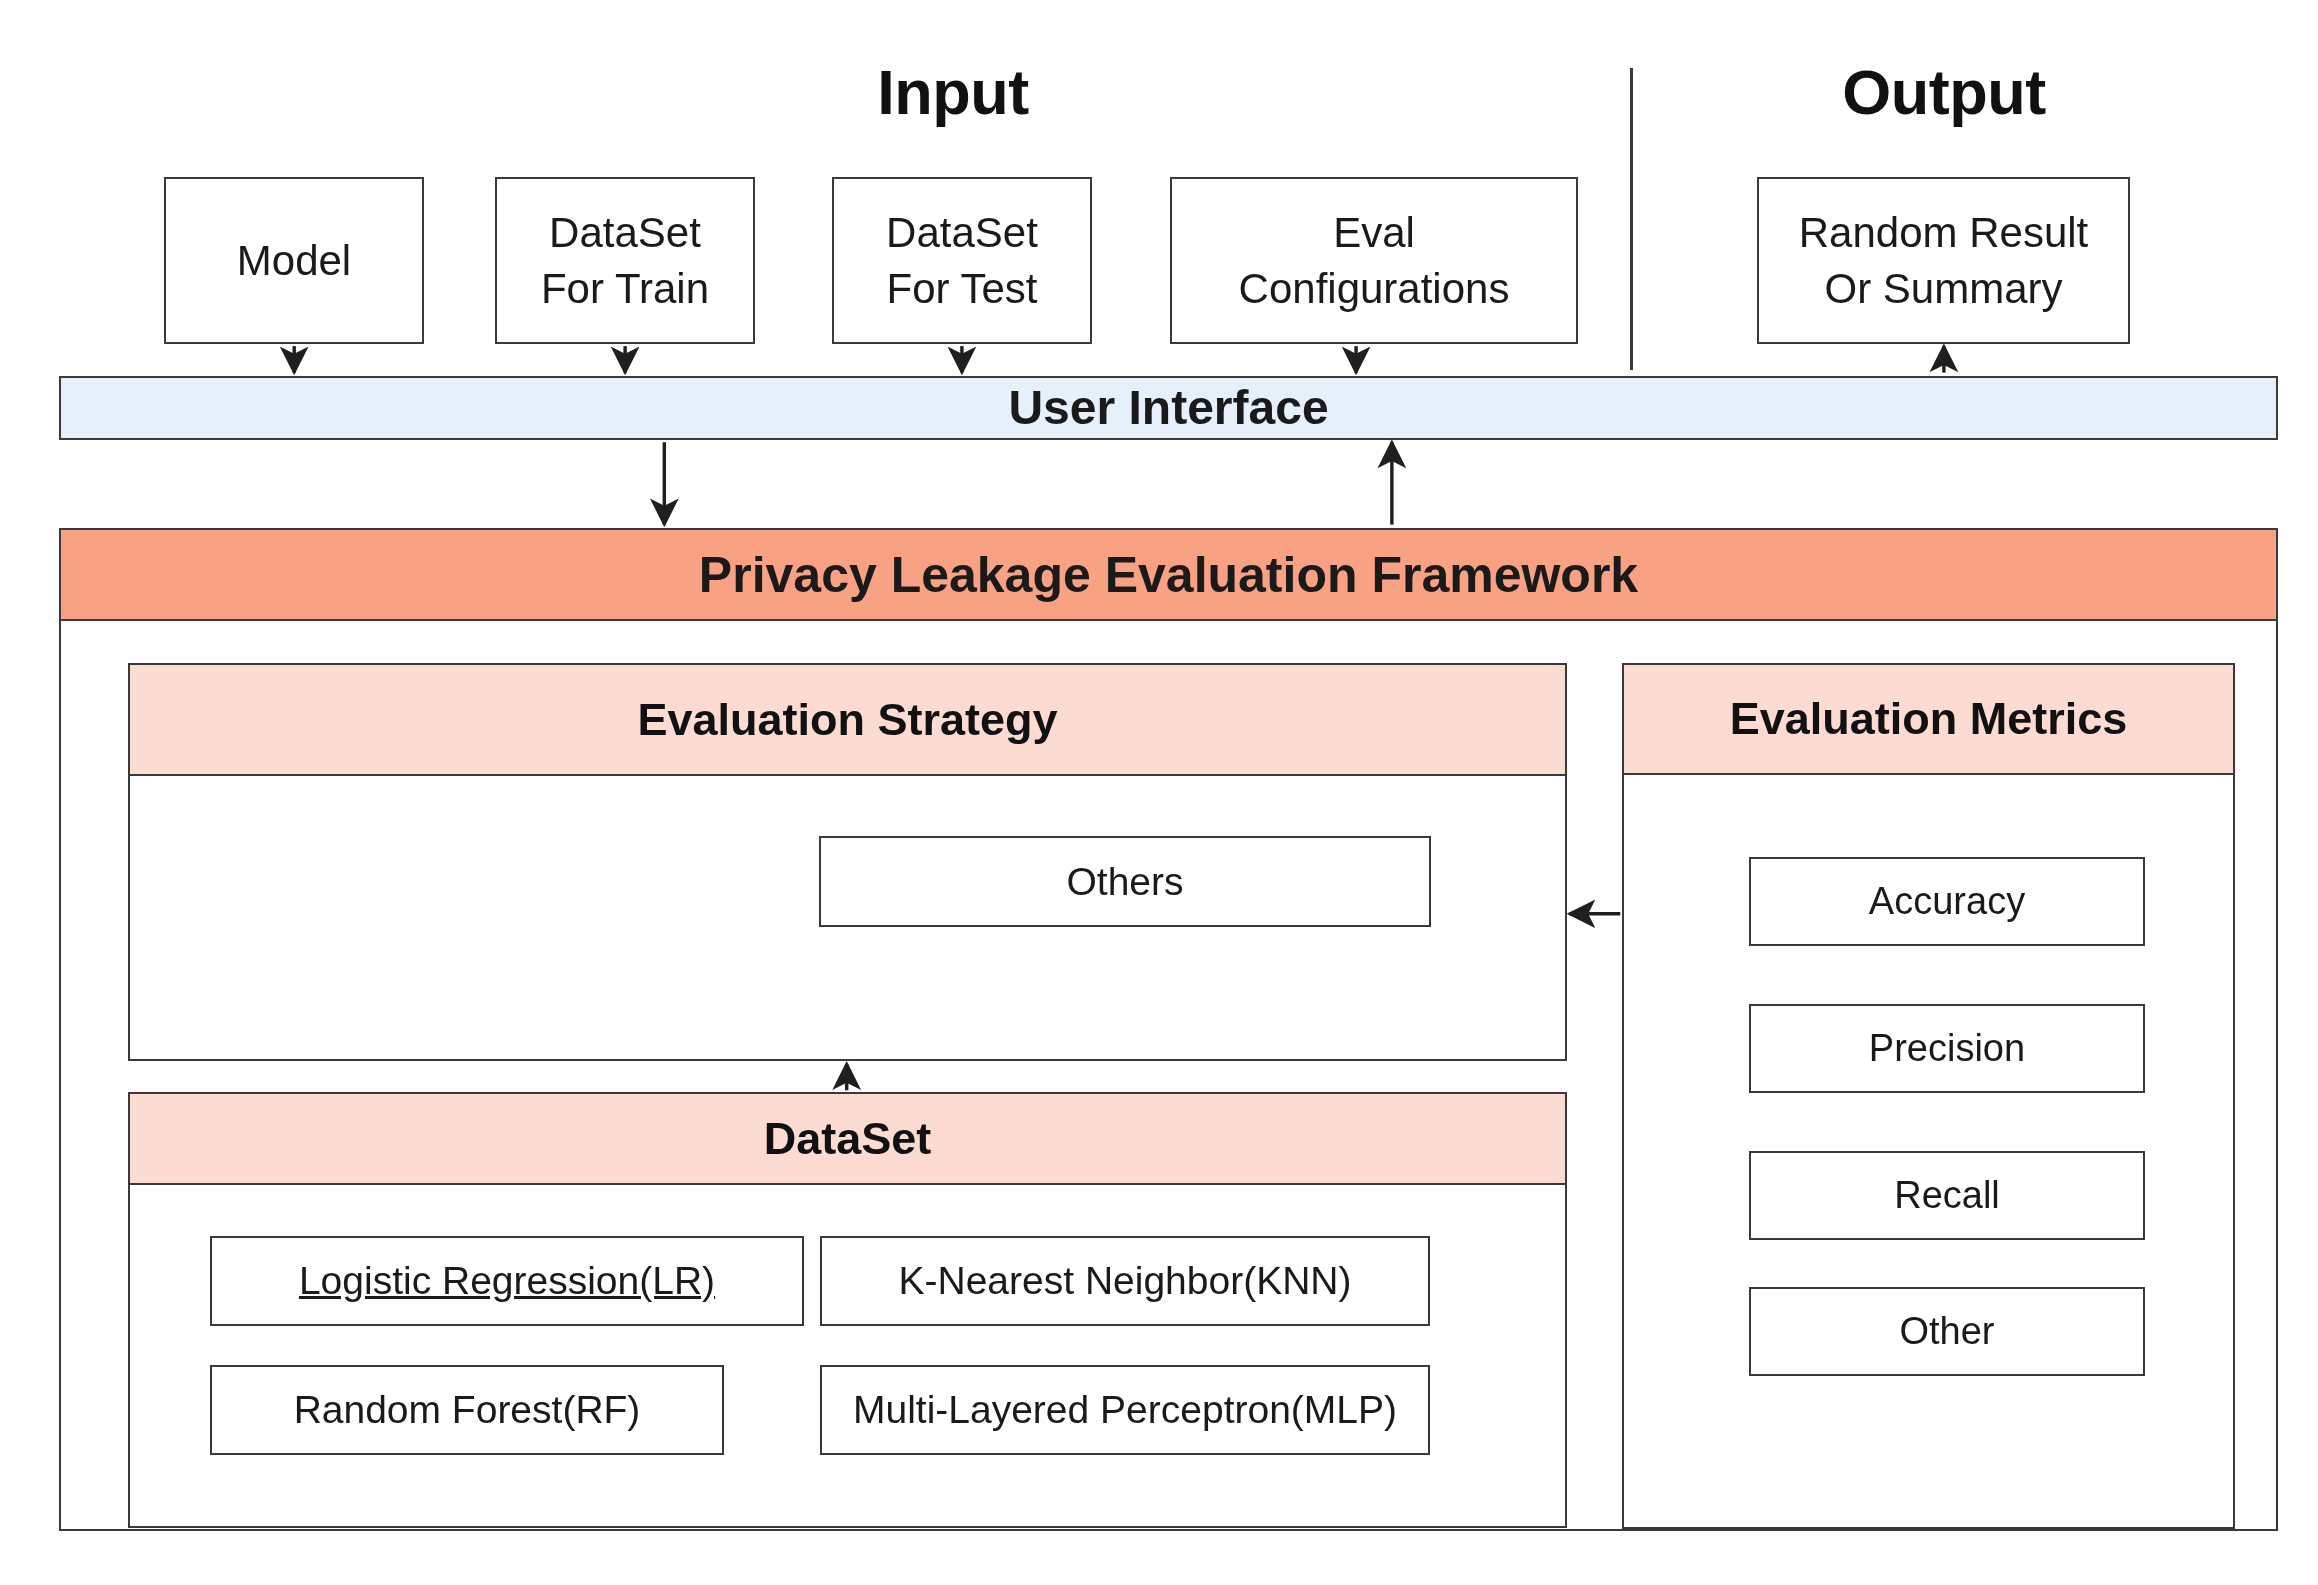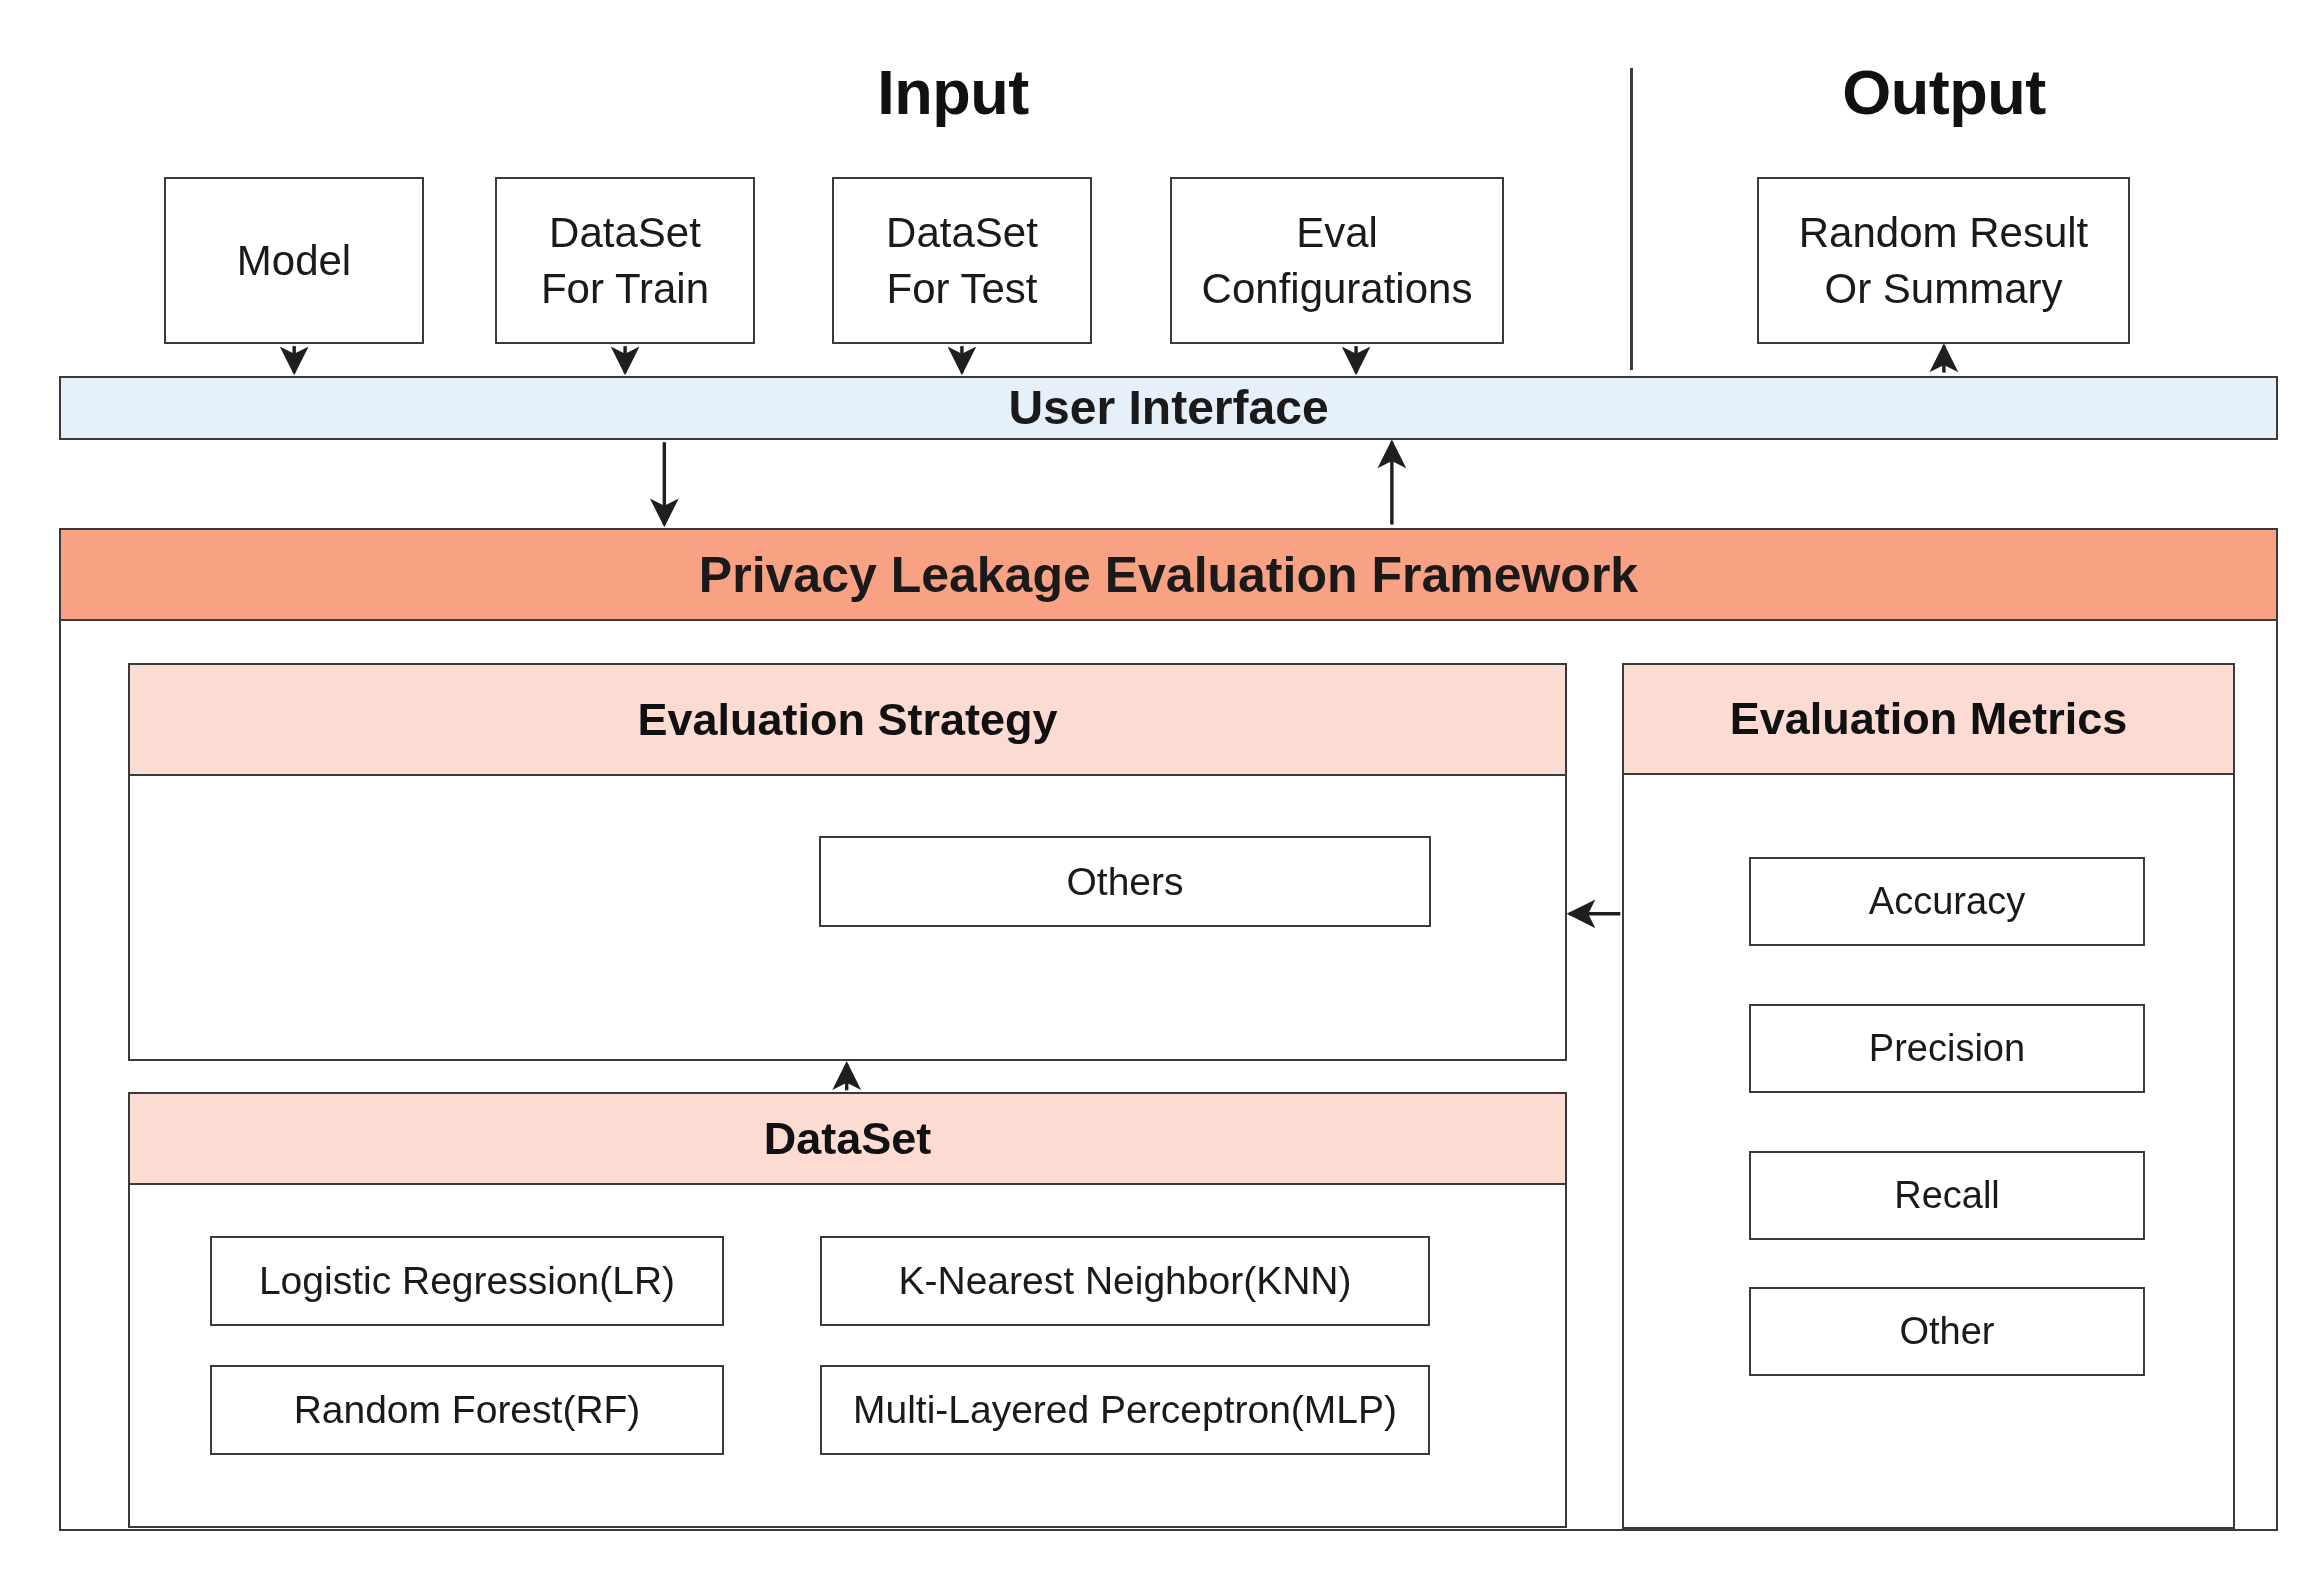--- a/index.html
+++ b/index.html
@@ -150,21 +150,21 @@
     </div>
   </div>
 
   <div class="node boxed io-box" style="left:820px; top:177px; width:260px; height:167px;">
     <div>
       <span class="two-line">DataSet</span>
       <span class="two-line">For Test</span>
     </div>
   </div>
 
-  <div class="node boxed io-box" style="left:1158px; top:177px; width:334px; height:167px;">
+  <div class="node boxed io-box" style="left:1158px; top:177px; width:408px; height:167px;">
     <div>
       <span class="two-line">Eval</span>
       <span class="two-line">Configurations</span>
     </div>
   </div>
 
   <div class="node boxed io-box" style="left:1745px; top:177px; width:373px; height:167px;">
     <div>
       <span class="two-line">Random Result</span>
       <span class="two-line">Or Summary</span>
@@ -177,21 +177,21 @@
 
   <div class="node banner framework-header" style="left:47px; top:528px; width:2219px; height:93px;">Privacy Leakage Evaluation Framework</div>
 
   <div class="panel" style="left:116px; top:663px; width:1439px; height:398px;">
     <div class="panel-header" style="height:111px;">Evaluation Strategy</div>
     <div class="chip" style="left:689px; top:171px; width:612px; height:91px;">Others</div>
   </div>
 
   <div class="panel" style="left:116px; top:1092px; width:1439px; height:436px;">
     <div class="panel-header" style="height:91px;">DataSet</div>
-    <div class="chip" style="left:80px; top:142px; width:514px; height:90px;">Logistic Regression(LR)</div>
+    <div class="chip" style="left:80px; top:142px; width:594px; height:90px;text-decoration:underline;">Logistic Regression(LR)</div>
     <div class="chip" style="left:690px; top:142px; width:610px; height:90px;">K-Nearest Neighbor(KNN)</div>
     <div class="chip" style="left:80px; top:271px; width:514px; height:90px;">Random Forest(RF)</div>
     <div class="chip" style="left:690px; top:271px; width:610px; height:90px;">Multi-Layered Perceptron(MLP)</div>
   </div>
 
   <div class="panel" style="left:1610px; top:663px; width:613px; height:866px;">
     <div class="panel-header" style="height:110px;">Evaluation Metrics</div>
     <div class="chip metric-chip" style="left:125px; top:192px; width:396px; height:89px;">Accuracy</div>
     <div class="chip metric-chip" style="left:125px; top:339px; width:396px; height:89px;">Precision</div>
     <div class="chip metric-chip" style="left:125px; top:486px; width:396px; height:89px;">Recall</div>

